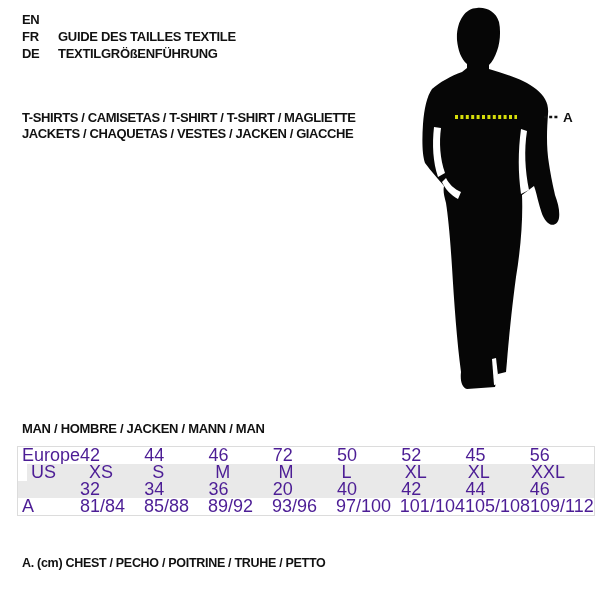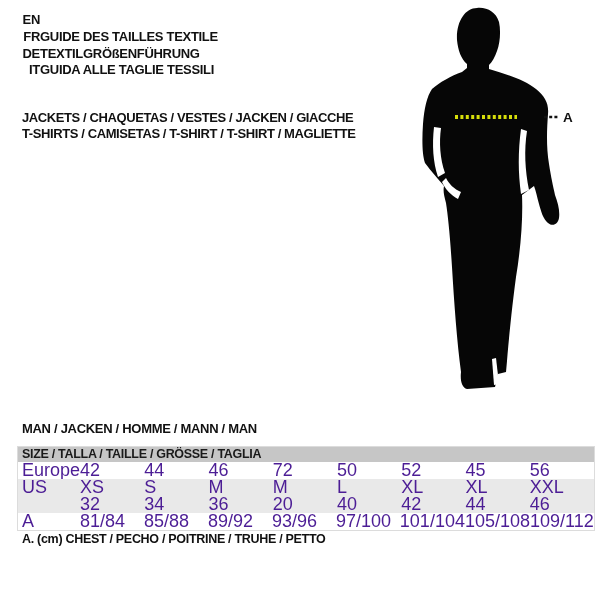--- a/index.html
+++ b/index.html
@@ -9,23 +9,22 @@
     position: relative;
     width: 600px;
     height: 600px;
     background: #ffffff;
     overflow: hidden;
   }
 
   
   .lang-block {
     position: absolute;
-    left: 4px;
+    left: 22px;
     top: 12px;
-    text-align: right;
   }
   .lang-row {
     display: flex;
     line-height: 16.8px;
     font-size: 13px;
     font-weight: 700;
     letter-spacing: -0.3px;
   }
   .lang-code { width: 36px; }
 
@@ -101,21 +100,21 @@
   .tcell {
     flex: 1;
     text-align: left;
     white-space: nowrap;
   }
 
   
   .footnote {
     position: absolute;
     left: 22px;
-    top: 532px;
+    top: 556px;
     font-size: 12.5px;
     font-weight: 700;
     letter-spacing: -0.3px;
   }
 </style>
 </head>
 <body>
 
 <div class="page">
 
@@ -124,29 +123,25 @@
         <span class="lang-code">EN</span>
       </div>
       <div class="lang-row">
         <span class="lang-code">FR</span>
         <span>GUIDE DES TAILLES TEXTILE</span>
       </div>
       <div class="lang-row">
         <span class="lang-code">DE</span>
         <span>TEXTILGRÖßENFÜHRUNG</span>
       </div>
-      <div class="lang-row">
-        <span class="lang-code">IT</span>
-        <span>GUIDA ALLE TAGLIE TESSILI</span>
-      </div>
     </div>
 
   <div class="category-block">
+    <div>T-SHIRTS / CAMISETAS / T-SHIRT / T-SHIRT / MAGLIETTE</div>
     <div>JACKETS / CHAQUETAS / VESTES / JACKEN / GIACCHE</div>
-    <div>T-SHIRTS / CAMISETAS / T-SHIRT / T-SHIRT / MAGLIETTE</div>
   </div>
 
   <svg class="figure-svg" width="200" height="390" viewBox="0 0 200 390">
     <path fill="#060606" d="
       M 82 3
       C 92 2 101 7 104 17
       C 106 26 105 38 102 46
       C 100 52 97 57 94 60
       L 94 64
       C 111 69 130 75 141 84
@@ -174,37 +169,36 @@
       C 61 17 70 3 82 3 Z"></path>
     <path fill="#ffffff" d="M 126 124 C 123 146 123 168 126 189 L 134 185 C 130 165 129 145 132 126 Z"></path>
     <path fill="#ffffff" d="M 39 122 C 37 140 38 157 43 172 L 50 168 C 45 154 44 137 46 123 Z"></path>
     <path fill="#ffffff" d="M 47 177 C 50 184 56 190 63 194 L 66 187 C 59 184 54 179 51 173 Z"></path>
     <path fill="#ffffff" d="M 97 354 L 99 380 L 104 379 L 101 353 Z"></path>
     <line x1="60" y1="112" x2="122" y2="112" stroke="#d6de0a" stroke-width="4" stroke-dasharray="3 2.4"></line>
     <line x1="149" y1="112" x2="164" y2="112" stroke="#111111" stroke-width="2.4" stroke-dasharray="3 2.2"></line>
     <text x="168" y="117">A</text>
   </svg>
 
-  <div class="man-label">MAN / JACKEN / HOMME / MANN / MAN</div>
+  <div class="man-label">MAN / HOMBRE / JACKEN / MANN / MAN</div>
 
   <div class="size-table">
-    <div class="table-header" style="background: rgb(198, 198, 198);">SIZE / TALLA / TAILLE / GRÖSSE / TAGLIA</div>
     <div>
         <div class="trow">
           <span class="tlabel">Europe</span>
           <span class="tcell">42</span>
           <span class="tcell">44</span>
           <span class="tcell">46</span>
           <span class="tcell">72</span>
           <span class="tcell">50</span>
           <span class="tcell">52</span>
           <span class="tcell">45</span>
           <span class="tcell">56</span>
         </div>
-        <div class="trow shaded" style="background: rgb(233, 233, 233);">
+        <div class="trow shaded" style="background: rgb(233, 233, 233); margin-left: 9px;">
           <span class="tlabel">US</span>
           <span class="tcell">XS</span>
           <span class="tcell">S</span>
           <span class="tcell">M</span>
           <span class="tcell">M</span>
           <span class="tcell">L</span>
           <span class="tcell">XL</span>
           <span class="tcell">XL</span>
           <span class="tcell">XXL</span>
         </div>

